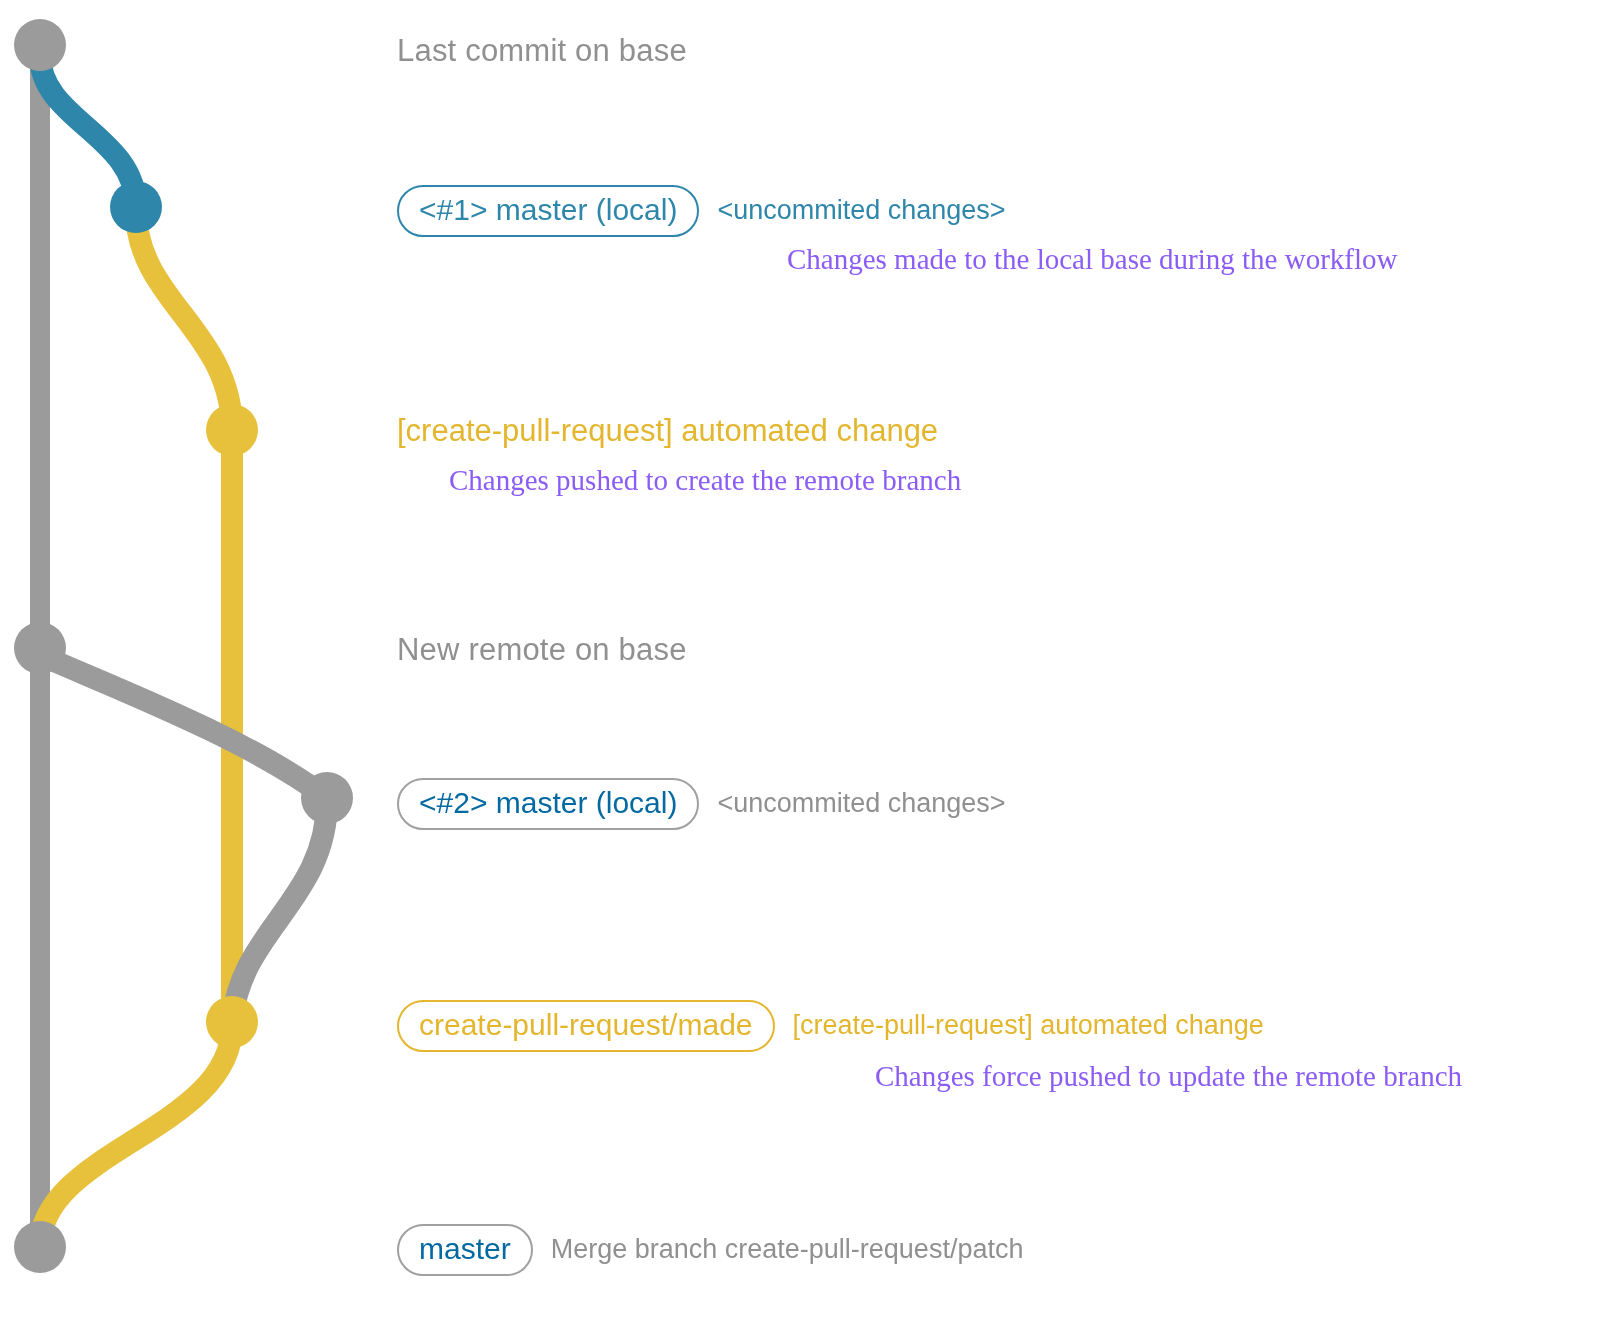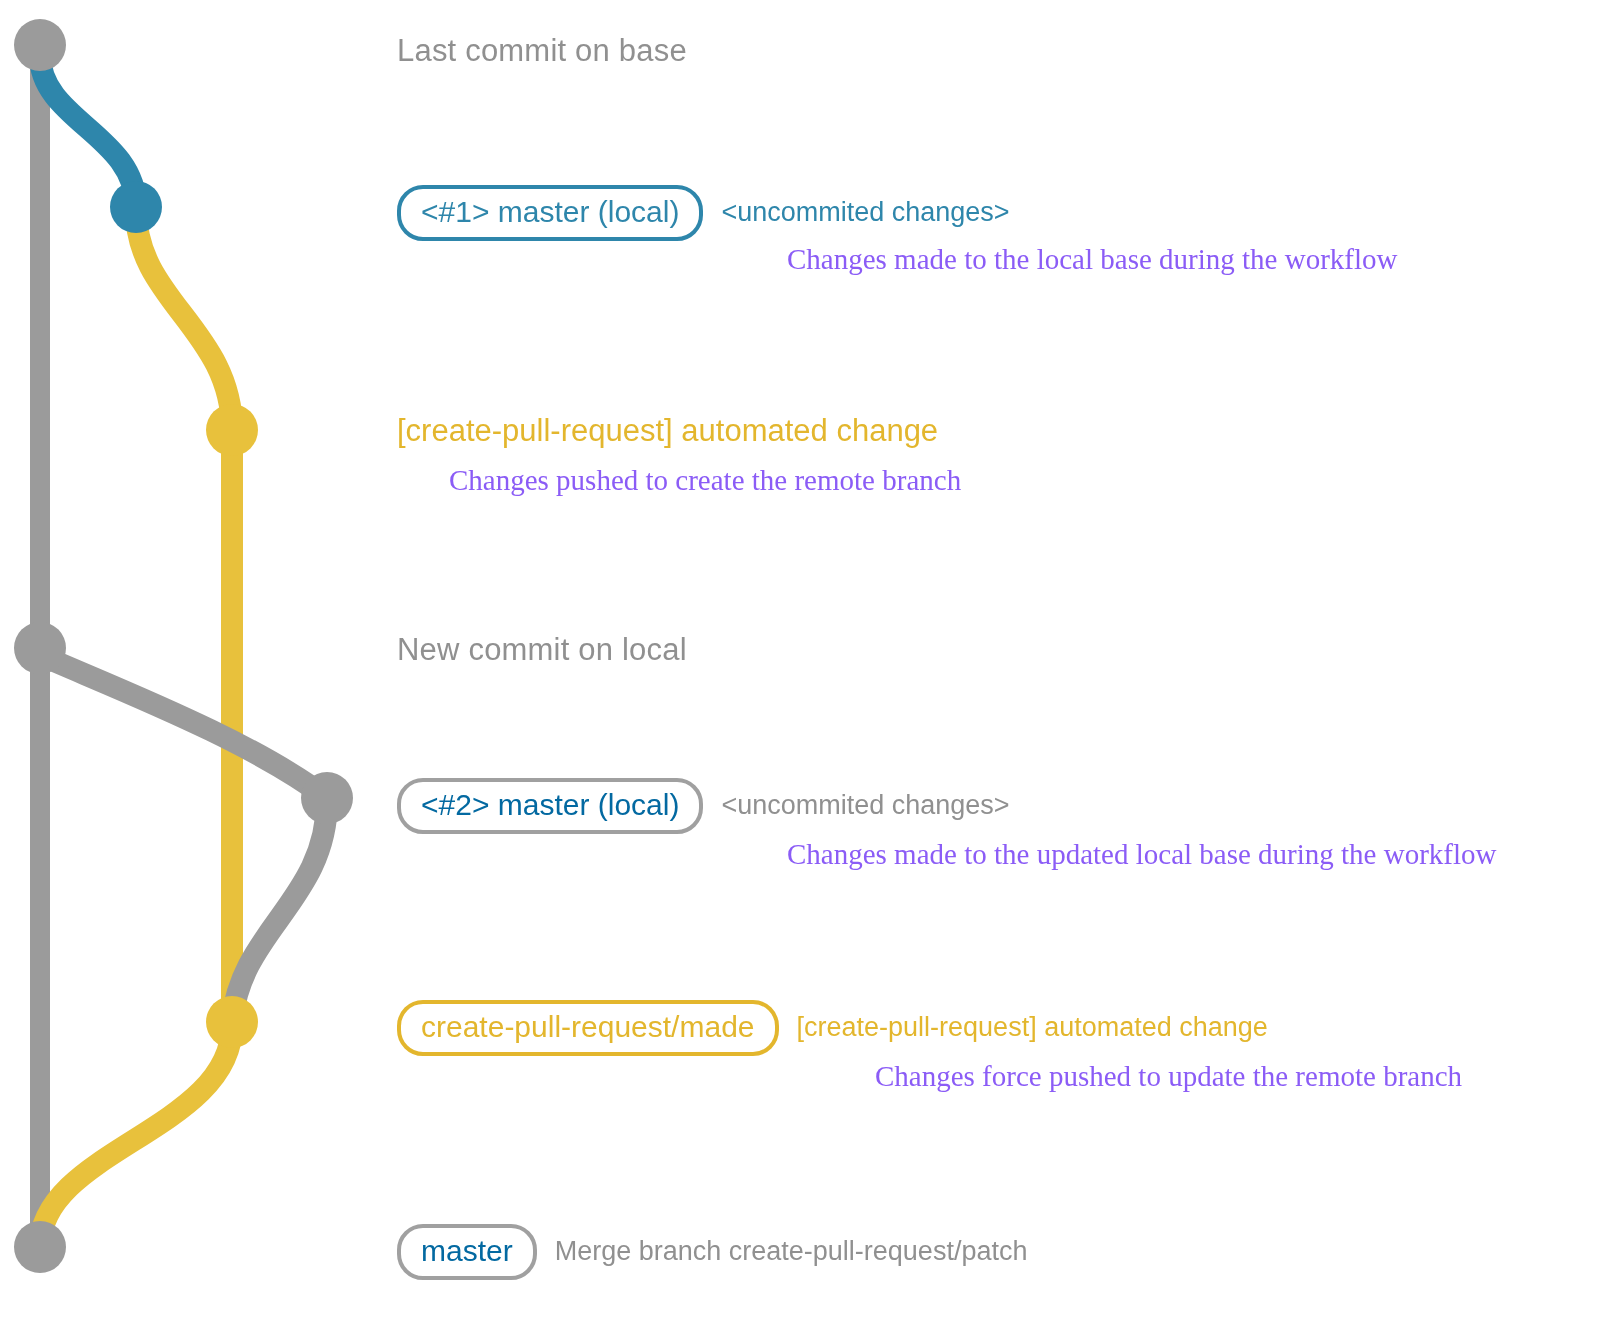--- a/index.html
+++ b/index.html
@@ -35,21 +35,21 @@
     align-items: center;
     white-space: nowrap;
   }
   .plain-title {
     font-family: "Liberation Sans", sans-serif;
     font-size: 31px;
     letter-spacing: 0.2px;
   }
   .badge {
     display: inline-block;
-    border: 4px solid #84cc16;
+    border: 2px solid #84cc16;
     border-radius: 26px;
     padding: 7px 20px 9px 20px;
     font-family: "Liberation Sans", sans-serif;
     font-size: 30px;
     line-height: 1.05;
     color: #8f8f8f;
     background: #ffffff;
   }
   .badge.blue {
     border-color: #2e86ab;
@@ -125,28 +125,27 @@
     <div class="row" style="left:397px; top:185px;">
       <span class="badge blue">&lt;#1&gt; master (local)</span>
       <span class="msg blue">&lt;uncommited changes&gt;</span>
     </div>
     <div class="desc" style="left:787px; top:243px;">Changes made to the local base during the workflow</div>
 
     <div class="commit-msg-standalone yellow" style="left:397px; top:413px;">[create-pull-request] automated change</div>
     <div class="desc" style="left:417px; top:464px;margin-left:32px;">Changes pushed to create the remote branch</div>
 
     <div class="row" style="left:397px; top:632px;">
-      <span class="plain-title" style="color:#909090;">New commit on local</span>
+      <span class="plain-title" style="color:#909090;">New remote on base</span>
     </div>
 
     <div class="row" style="left:397px; top:778px;">
       <span class="badge gray">&lt;#2&gt; master (local)</span>
       <span class="msg gray">&lt;uncommited changes&gt;</span>
     </div>
-    <div class="desc" style="left:787px; top:838px;">Changes made to the updated local base during the workflow</div>
 
     <div class="row" style="left:397px; top:1000px;">
       <span class="badge yellow">create-pull-request/made</span>
       <span class="msg yellow">[create-pull-request] automated change</span>
     </div>
     <div class="desc" style="left:875px; top:1060px;">Changes force pushed to update the remote branch</div>
 
     <div class="row" style="left:397px; top:1224px;">
       <span class="badge gray">master</span>
       <span class="msg gray">Merge branch create-pull-request/patch</span>

